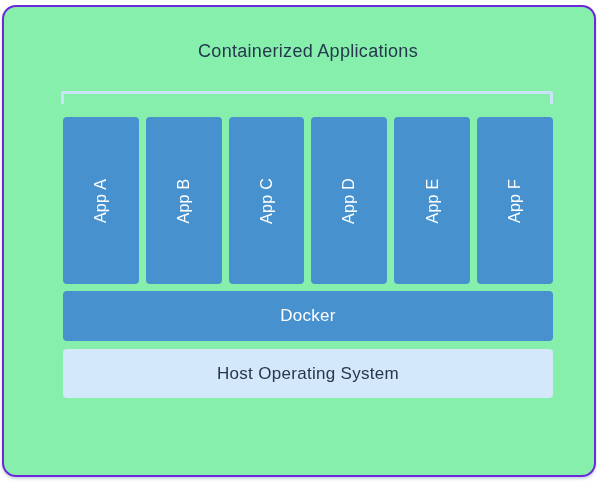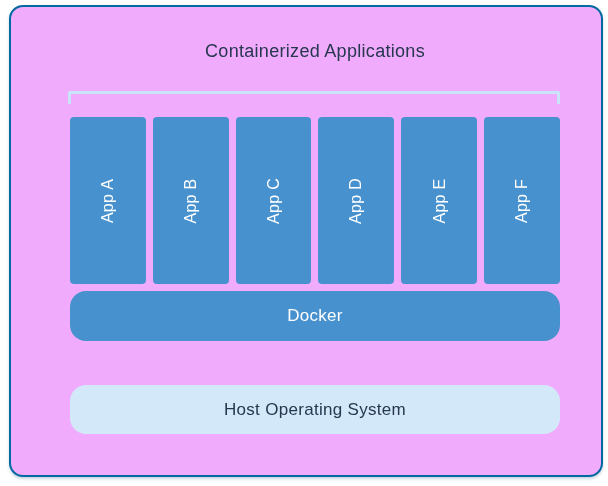--- a/index.html
+++ b/index.html
@@ -7,26 +7,26 @@
     padding: 0;
     width: 608px;
     height: 486px;
     background: #ffffff;
     font-family: "Liberation Sans", sans-serif;
     position: relative;
     overflow: hidden;
   }
   .card {
     position: absolute;
-    left: 9px;
+    left: 2px;
     top: 5px;
     width: 594px;
     height: 472px;
-    background: #f0abfc;
-    border: 2px solid #0369a1;
+    background: #86efac;
+    border: 2px solid #6d28d9;
     border-radius: 14px;
     box-shadow: 0 2px 3px rgba(40, 90, 140, 0.25);
     box-sizing: border-box;
   }
   .diagram-title {
     position: absolute;
     left: 0;
     top: 34px;
     width: 608px;
     text-align: center;
@@ -67,39 +67,38 @@
     transform: rotate(-90deg);
     white-space: nowrap;
     color: #ffffff;
     font-size: 16px;
     letter-spacing: 0.3px;
   }
   .layer {
     position: absolute;
     left: 59px;
     width: 490px;
-    border-radius: 16px;
+    border-radius: 4px;
     display: flex;
     align-items: center;
     justify-content: center;
     font-size: 17px;
     letter-spacing: 0.3px;
   }
   .layer-docker {
     top: 284px;
     height: 50px;
     background: #4791ce;
     color: #ffffff;
   }
   .layer-host-os {
     top: 342px;
     height: 49px;
     background: #d3e9f9;
     color: #26374e;
-    margin-top: 36px;
   }
   .layer-infrastructure {
     top: 398px;
     height: 52px;
     background: #5fc3a6;
     color: #ffffff;
   }
 </style>
 </head>
 <body>

